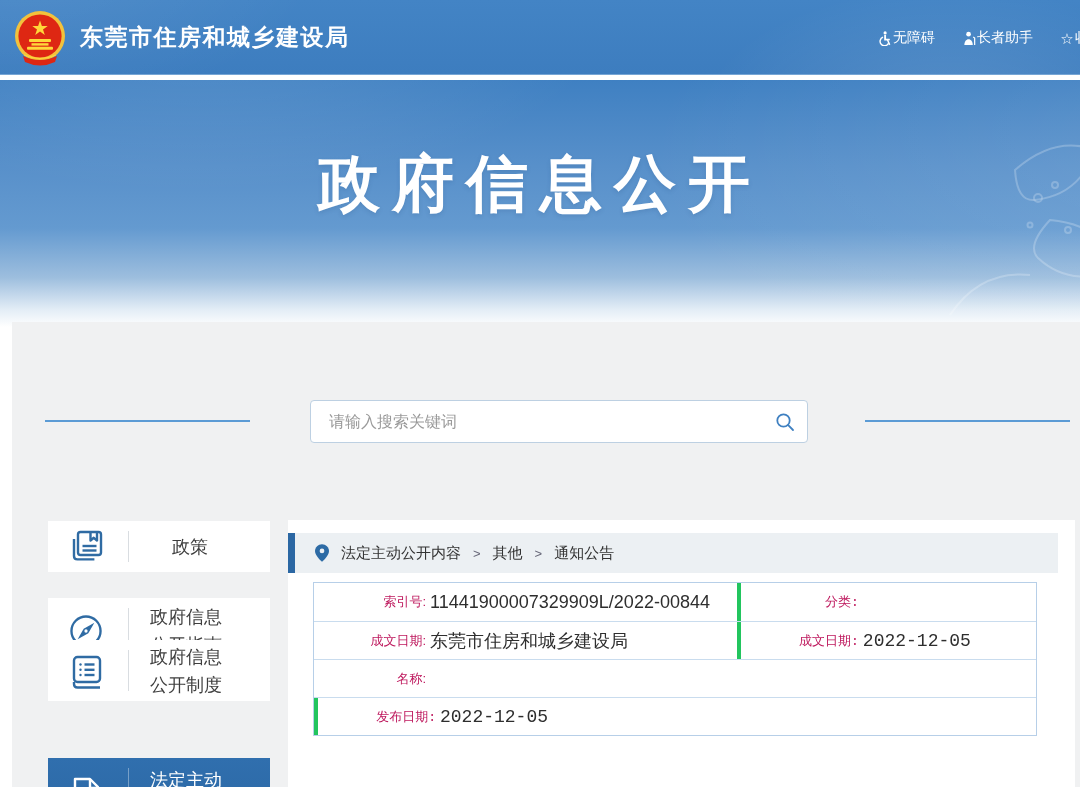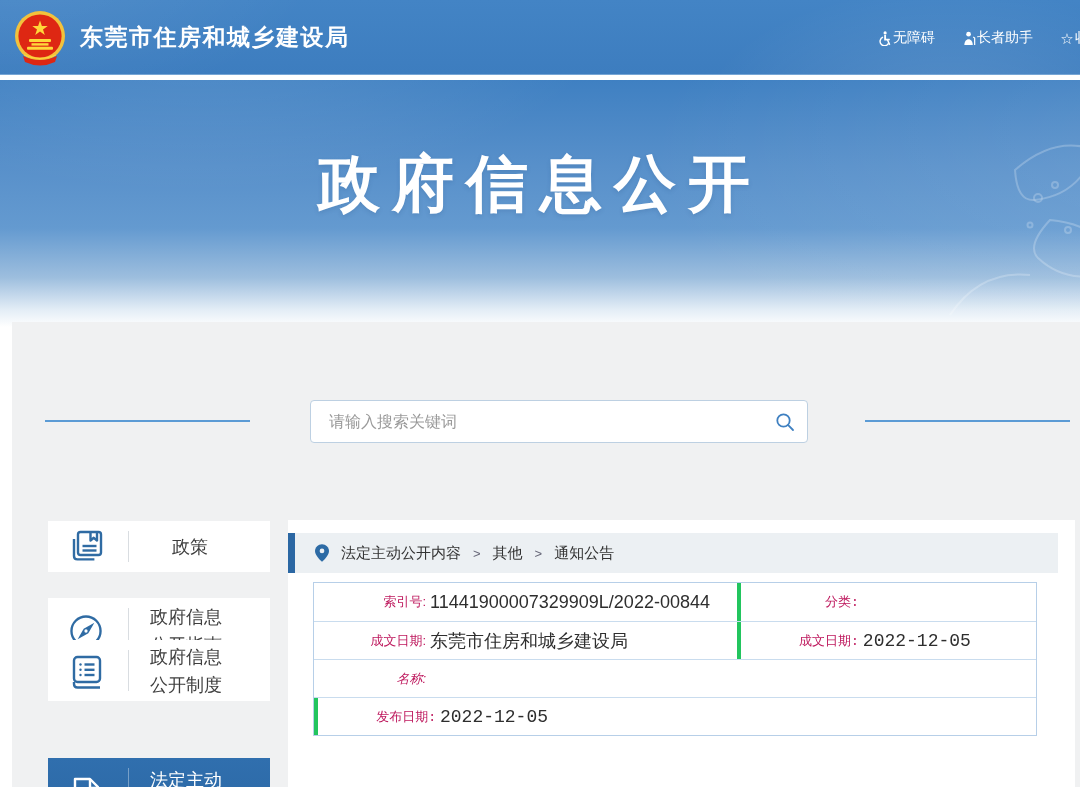--- a/index.html
+++ b/index.html
@@ -80,21 +80,21 @@
   .crumb { cursor:pointer; }
   .crumb-sep { color:#667; font-size:13px; }
 
   
   .detail-table { position:absolute; left:25px; top:62px; width:724px;
     border:1px solid #b7cfe8; background:#fff; }
   .trow { display:flex; height:38px; }
   .trow.tb { border-top:1px solid #c9dcee; }
   .tcell { display:flex; align-items:center; width:424px; }
   .tcell.second { width:300px; border-left:4px solid #22c55e;font-family:Liberation Mono, monospace; }
-  .trow.full .tcell { width:100%;font-style:italic; }
+  .trow.full .tcell { width:100%; }
   .tlabel { width:112px; text-align:right; font-size:13px; color:#be185d; white-space:nowrap; }
   .tcell.second .tlabel { width:118px; }
   .tvalue { margin-left:4px; font-size:18px; color:#2e2e2e; white-space:nowrap; }
 </style>
 </head>
 <body>
 
 <div class="stage">
 
   <div class="header">

